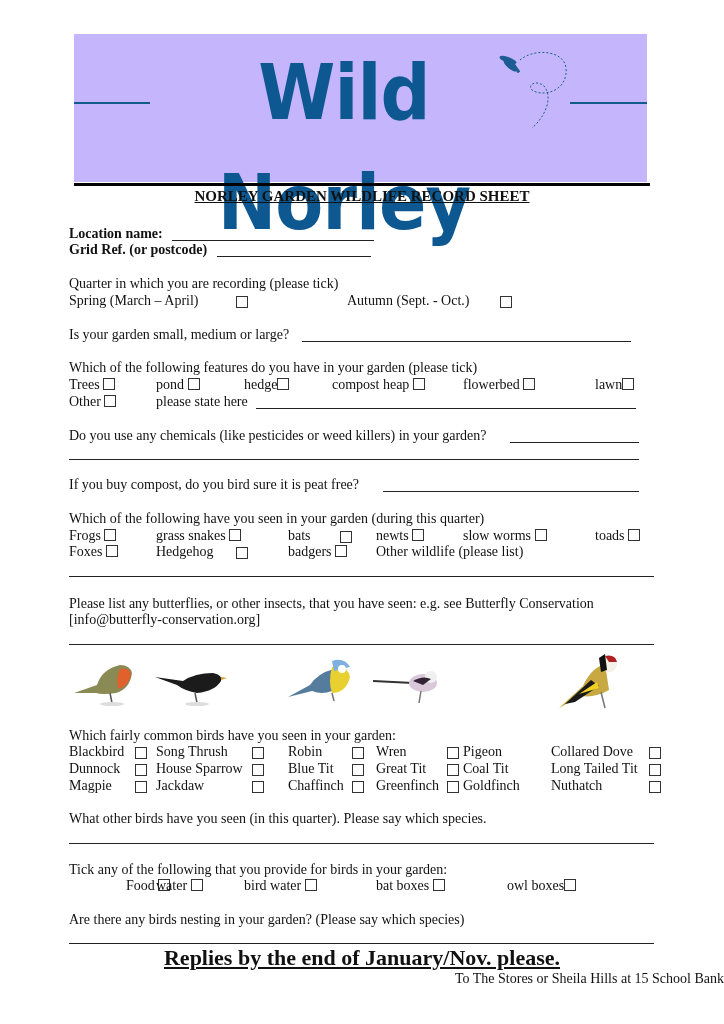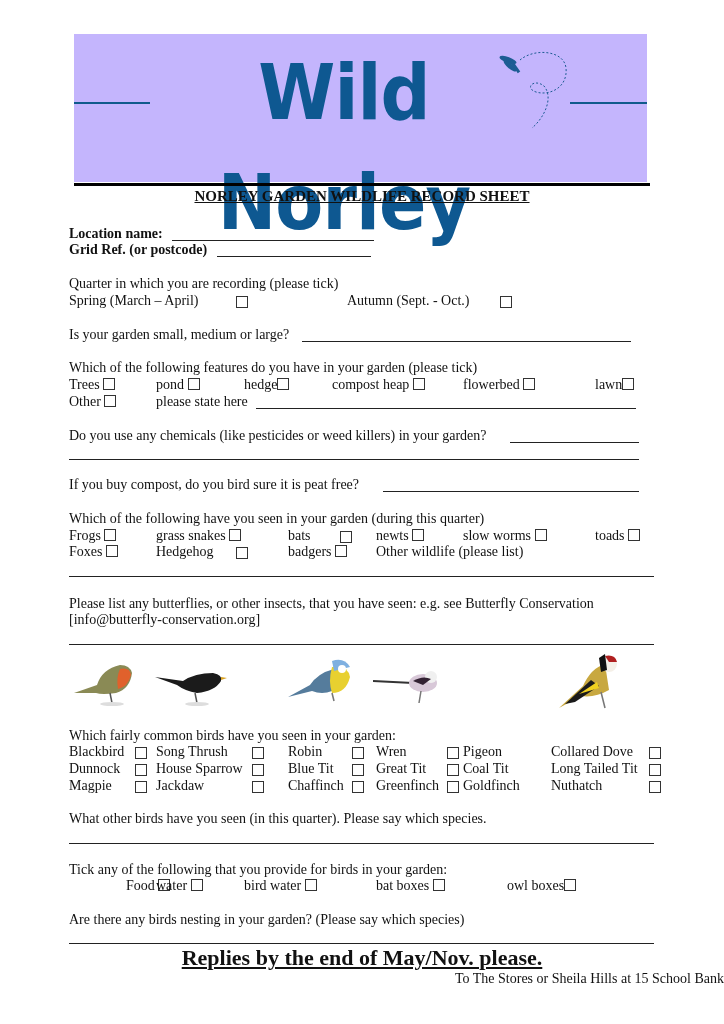--- a/index.html
+++ b/index.html
@@ -181,14 +181,14 @@
 <div class="abs" style="left:69px;top:862px;">Tick any of the following that you provide for birds in your garden:</div>
 <div class="abs" style="left:82px;top:878px;margin-left:44px;"><span>Food</span> <span class="cb"></span></div>
 <div class="abs" style="left:156px;top:878px;"><span>water</span> <span class="cb"></span></div>
 <div class="abs" style="left:244px;top:878px;"><span>bird water</span> <span class="cb"></span></div>
 <div class="abs" style="left:376px;top:878px;"><span>bat boxes</span> <span class="cb"></span></div>
 <div class="abs" style="left:507px;top:878px;"><span>owl boxes</span><span class="cb"></span></div>
 
 <div class="abs" style="left:69px;top:912px;">Are there any birds nesting in your garden? (Please say which species)</div>
 <div class="uline" style="left:69px;top:943px;width:585px;"></div>
 
-<div class="footer-title">Replies by the end of May/Nov. please.</div>
+<div class="footer-title">Replies by the end of January/Nov. please.</div>
 <div class="footer-sub">To The Stores or Sheila Hills at 15 School Bank</div>
 
 </body></html>

